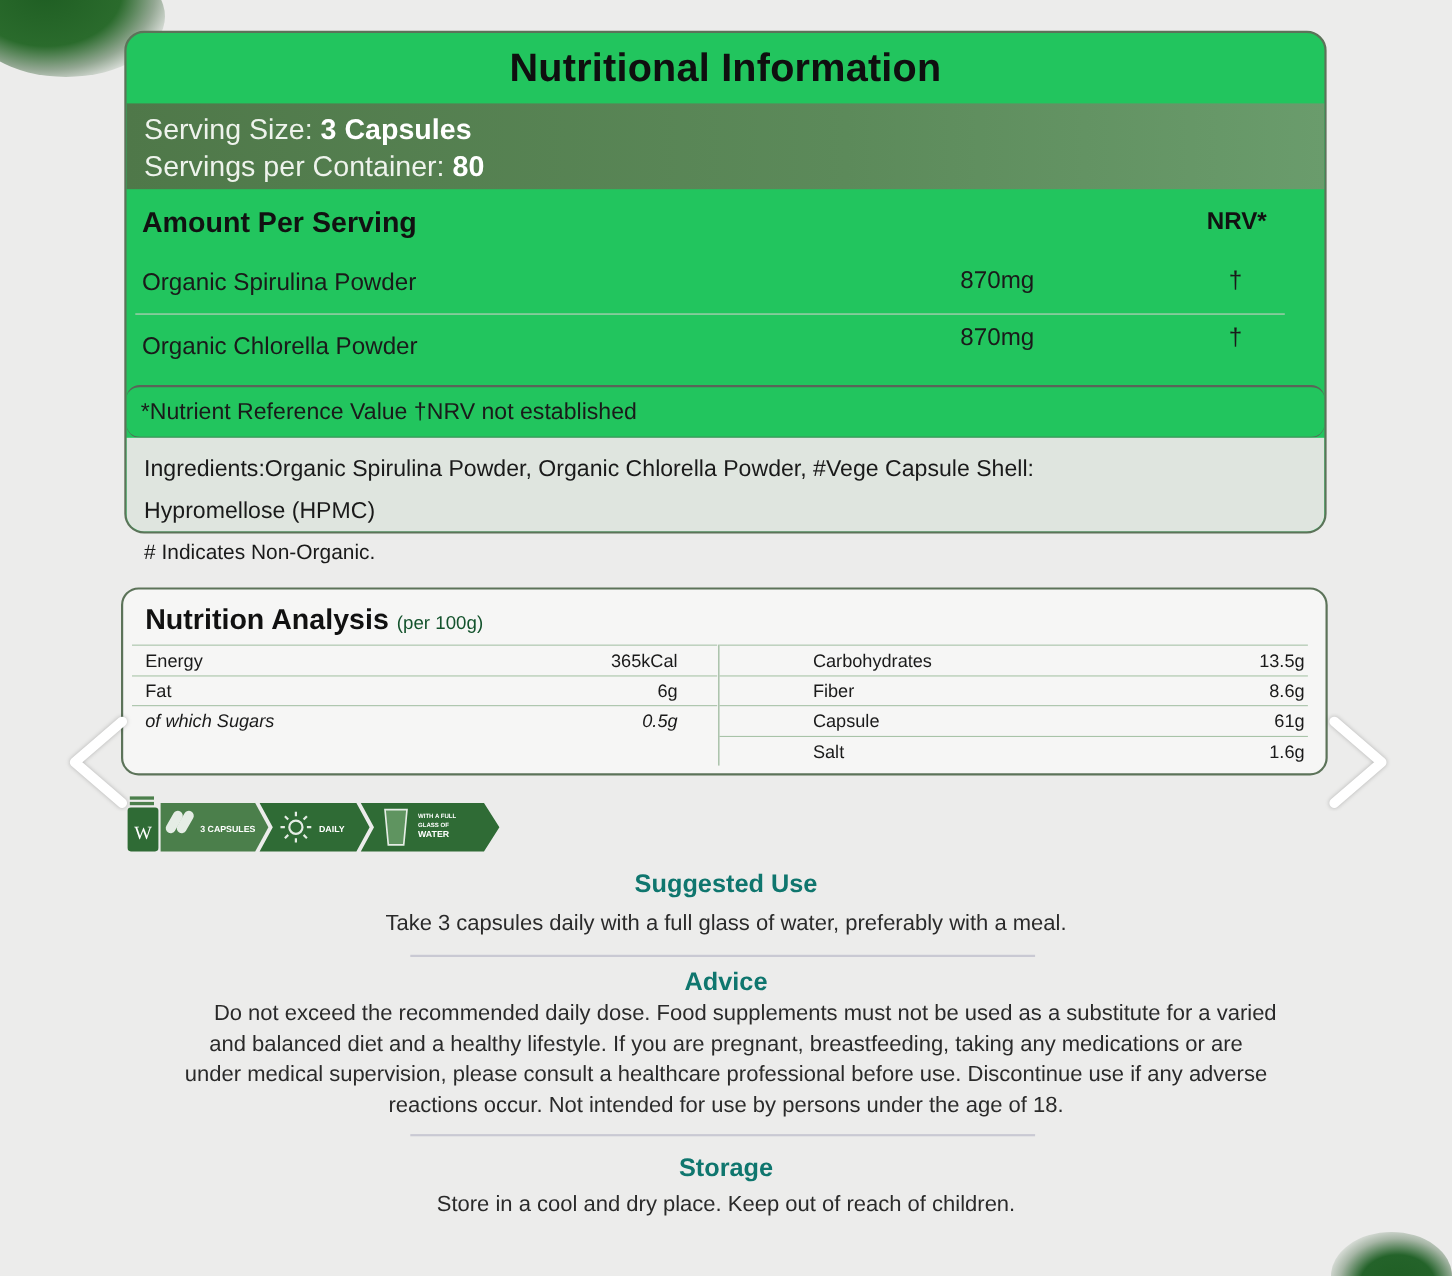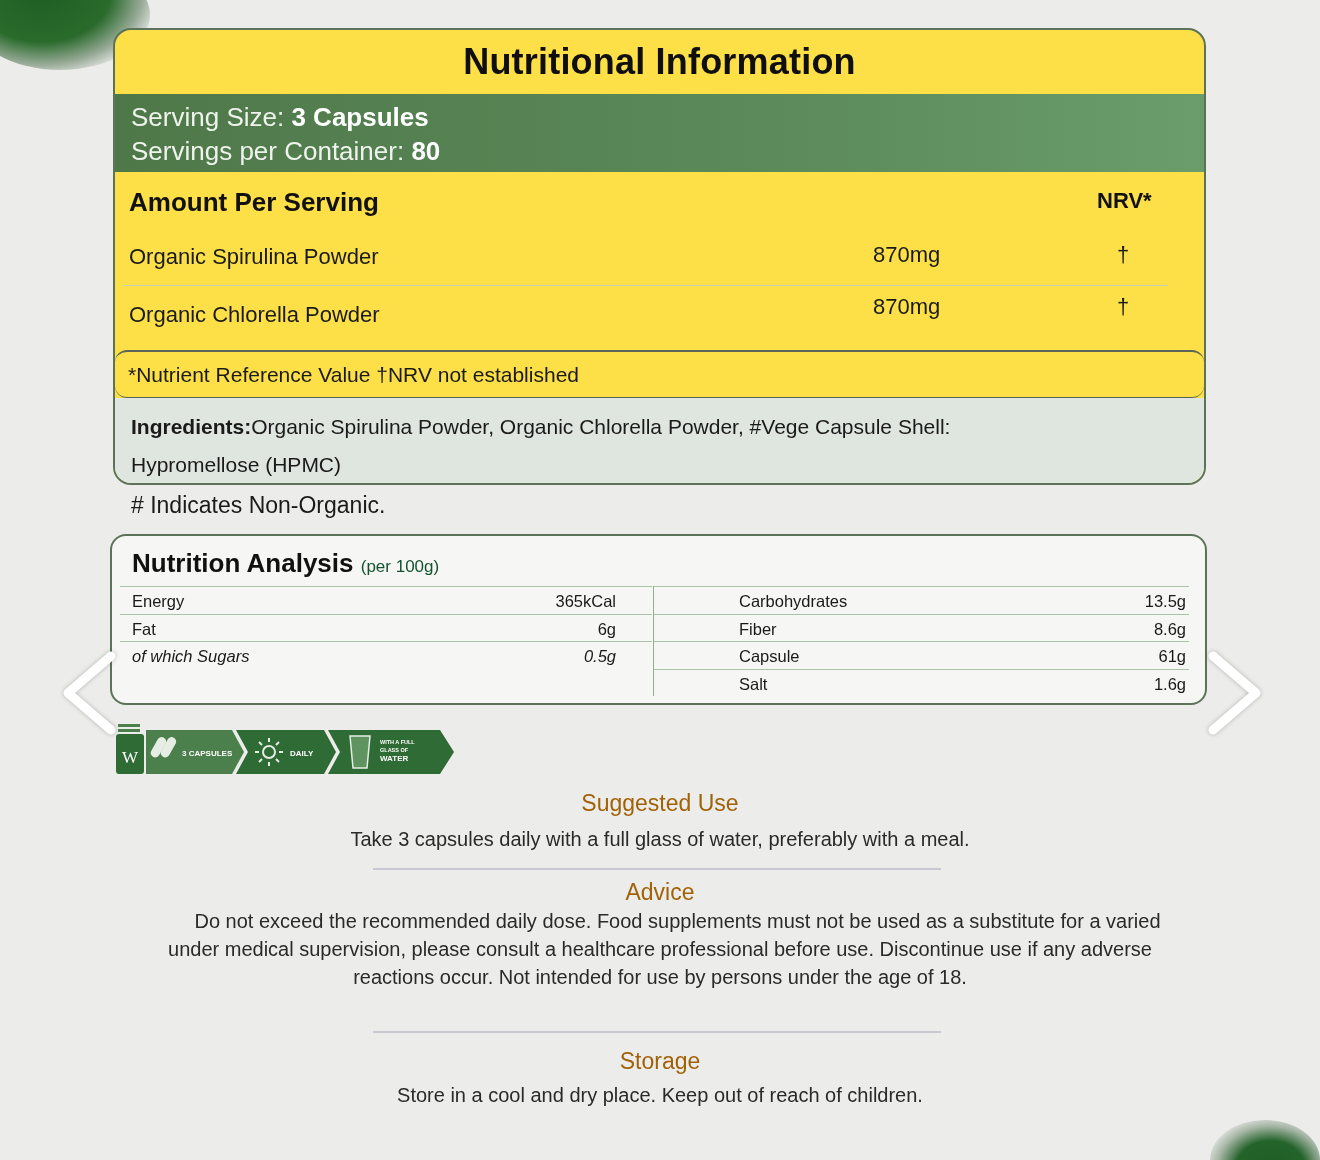--- a/index.html
+++ b/index.html
@@ -17,21 +17,21 @@
   }
   .splash-br {
     position: absolute; right: 0px; bottom: -40px; width: 110px; height: 80px;
     background: radial-gradient(ellipse at 55% 60%, #1f5e23 0%, #24632a 40%, rgba(60,100,60,0.4) 62%, rgba(236,236,235,0) 80%);
     border-radius: 50%;
   }
 
   
   .card-main {
     position: absolute; left: 113px; top: 28px; width: 1093px; height: 457px;
-    background: #fde047; border: 2px solid #5c7359; border-radius: 18px; overflow: hidden;
+    background: #22c55e; border: 2px solid #5c7359; border-radius: 18px; overflow: hidden;
   }
   .card-title {
     height: 64px; display: flex; align-items: center; justify-content: center;
     font-size: 36px; font-weight: 700; color: #0f0f0f; letter-spacing: 0.2px;
   }
   .serving-band {
     height: 78px; padding: 6px 16px;
     background: linear-gradient(90deg, #4f7849 0%, #5c8a5a 60%, #6a9c6c 100%);
     color: #eef3ec; font-size: 26px; line-height: 34px;
   }
@@ -51,24 +51,24 @@
   .ing-row.r2 .name { top: 16px; }
   .ing-row.r2 .amt { top: 8px; }
   .ing-row.r2 .dag { top: 8px; }
   .footnote {
     height: 48px; border-top: 2px solid #5a6458; border-bottom: 1px solid #5a6458;
     display: flex; align-items: center; padding-left: 13px; font-size: 21px; color: #1a1a1a; border-radius: 12px;
   }
   .ingredients {
     background: #dfe5df; padding: 10px 16px; font-size: 21px; line-height: 38px; color: #1a1a1a; height: 100%;
   }
-  .ingredients b { font-weight: 700; }
+  .ingredients b { font-weight: 400; }
 
   .non-organic {
-    position: absolute; left: 131px; top: 492px; font-size: 23px; color: #1a1a1a;
+    position: absolute; left: 131px; top: 492px; font-size: 19px; color: #1a1a1a;
   }
 
   
   .card-analysis {
     position: absolute; left: 110px; top: 534px; width: 1097px; height: 171px;
     background: #f6f6f5; border: 2px solid #5c7359; border-radius: 16px; overflow: hidden;
   }
   .analysis-title {
     height: 50px; padding: 12px 20px 0; font-size: 26px; font-weight: 700; color: #111;
   }
@@ -94,21 +94,21 @@
   .arrow svg { width: 100%; height: 100%; }
   .arrow-left { left: 56px; top: 648px; }
   .arrow-right { left: 1198px; top: 648px; }
 
   
   .strip { position: absolute; left: 114px; top: 722px; height: 54px; width: 350px; }
   .strip svg { width: 100%; height: 100%; }
 
   
   .section { position: absolute; left: 0; width: 1320px; text-align: center; color: #2a2a2a; }
-  .section h2 { font-size: 23px; font-weight: 400; color: #a16207; }
+  .section h2 { font-size: 23px; font-weight: 700; color: #0f766e; }
   .section p { font-size: 20px; line-height: 28px; }
   .sep { position: absolute; left: 373px; width: 568px; height: 2px; background: #c9c9d3; }
 </style>
 </head>
 <body>
 
 <div class="splash-tl"></div>
 <div class="splash-br"></div>
 
 <div class="card-main">
@@ -240,20 +240,21 @@
 
 <div class="section" style="top:790px;">
   <h2>Suggested Use</h2>
   <p style="margin-top:8px;">Take 3 capsules daily with a full glass of water, preferably with a meal.</p>
 </div>
 <div class="sep" style="top:868px;"></div>
 
 <div class="section" style="top:879px;">
   <h2>Advice</h2>
   <p style="margin-top:1px;margin-left:35px;">Do not exceed the recommended daily dose. Food supplements must not be used as a substitute for a varied</p>
+  <p>and balanced diet and a healthy lifestyle. If you are pregnant, breastfeeding, taking any medications or are</p>
   <p>under medical supervision, please consult a healthcare professional before use. Discontinue use if any adverse</p>
   <p>reactions occur. Not intended for use by persons under the age of 18.</p>
 </div>
 <div class="sep" style="top:1031px;"></div>
 
 <div class="section" style="top:1048px;">
   <h2>Storage</h2>
   <p style="margin-top:6px;">Store in a cool and dry place. Keep out of reach of children.</p>
 </div>
 

